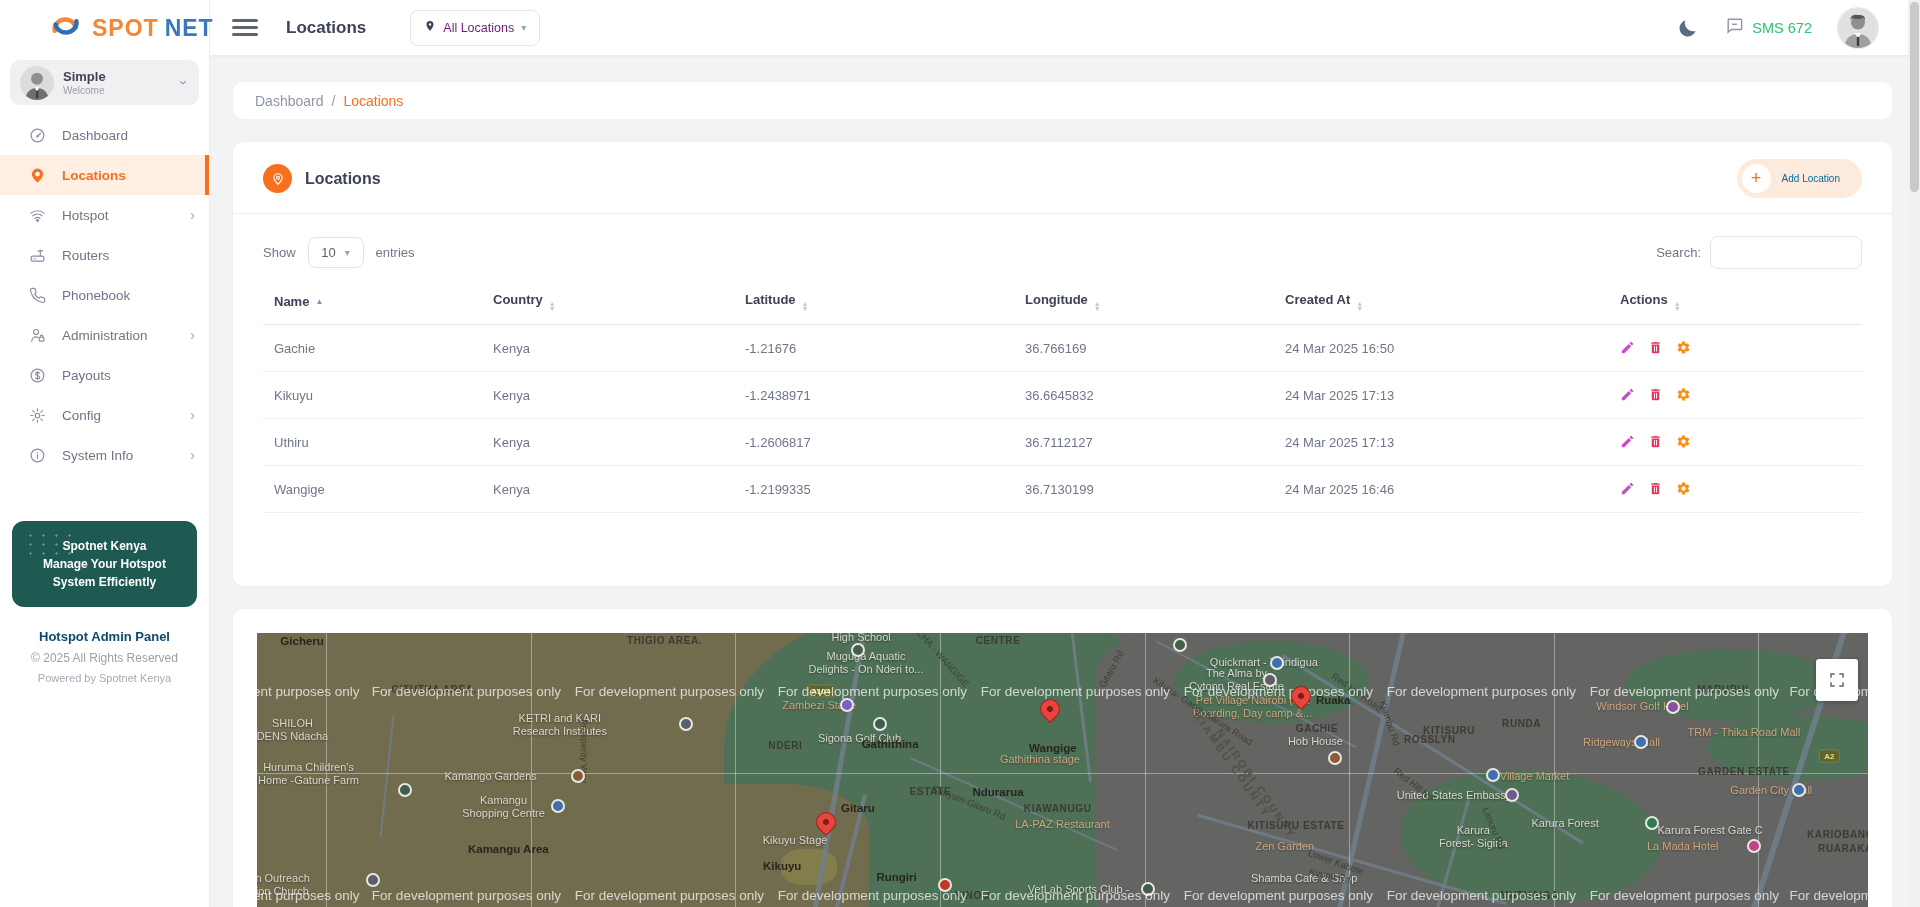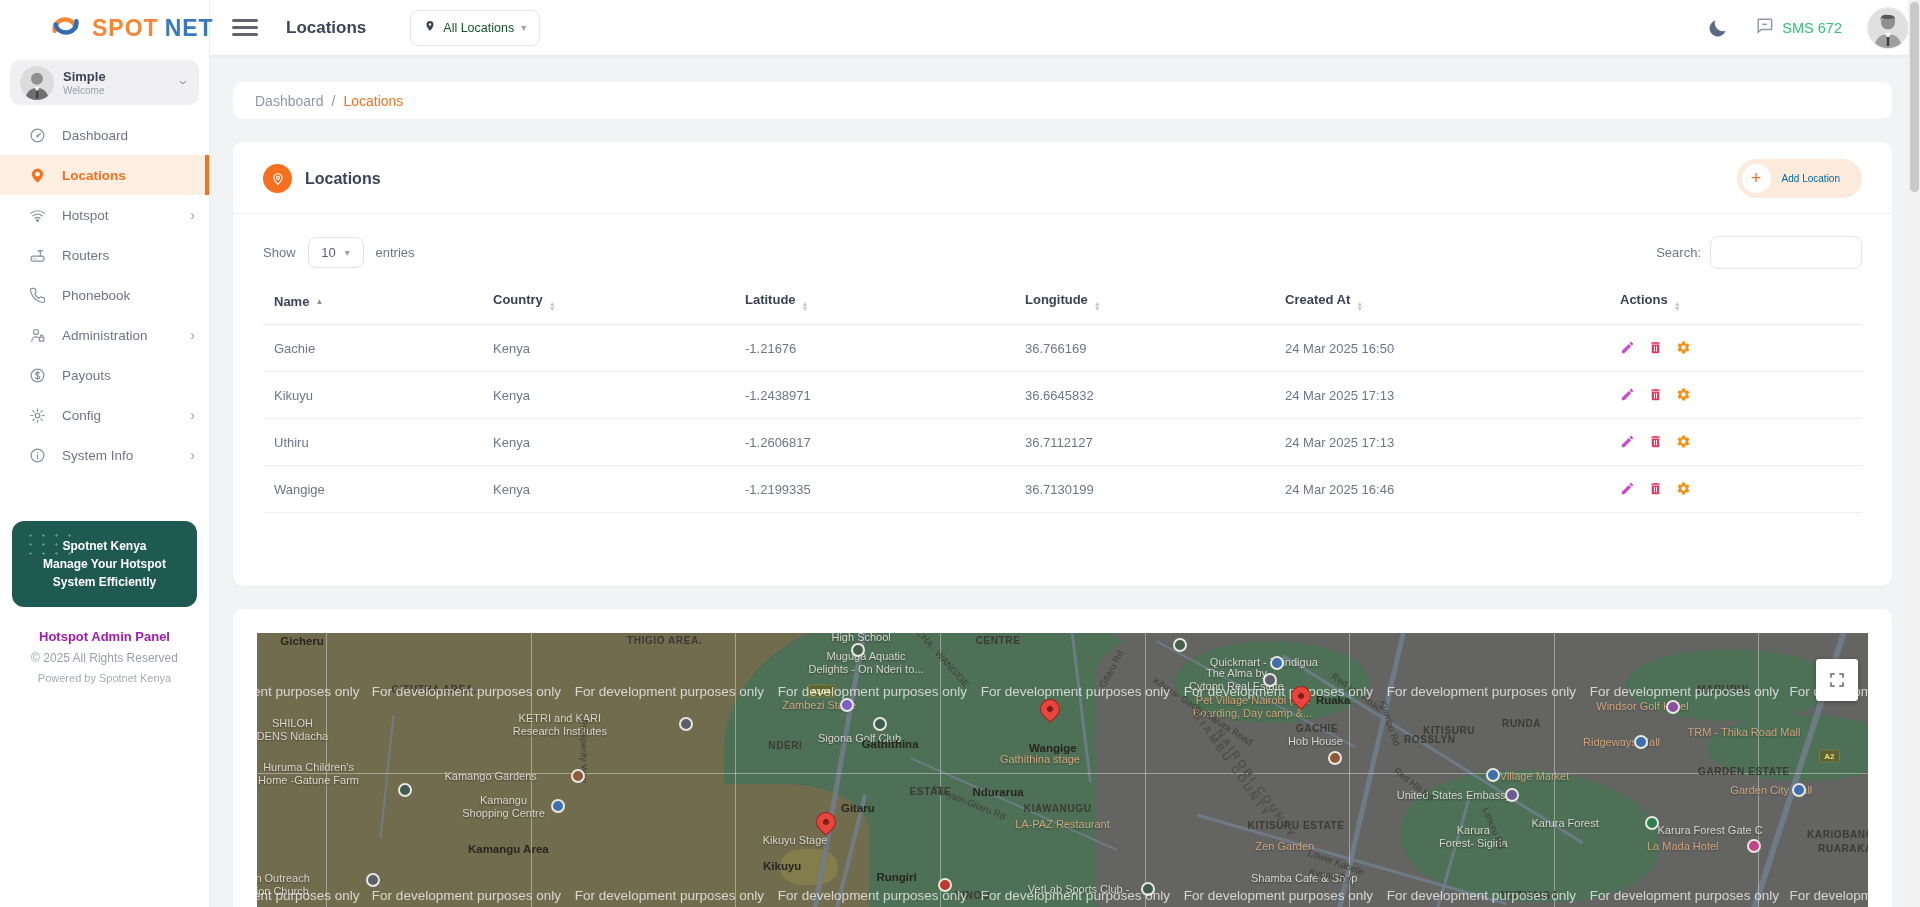--- a/index.html
+++ b/index.html
@@ -33,36 +33,36 @@
   .nav-item.active .nav-icon svg .pin-hole { fill:#ffffff; stroke:#ffffff; }
 
   .promo { margin:46px 12px 0 12px; background:#1e5a52; border-radius:12px; padding:16px 10px 16px 10px;
     position:relative; overflow:hidden; }
   .promo-dots { position:absolute; left:12px; top:10px; width:52px; height:26px;
     background-image:radial-gradient(rgba(255,255,255,.3) 1.5px, transparent 1.6px);
     background-size:13px 9px; }
   .promo-text { position:relative; color:#ffffff; font-size:12px; font-weight:bold; text-align:center; line-height:18px; }
 
   .side-footer { margin-top:22px; text-align:center; }
-  .sf-title { font-size:13px; font-weight:bold; color:#a21caf; }
+  .sf-title { font-size:13px; font-weight:bold; color:#0c4a6e; }
   .sf-copy  { font-size:12px; color:#9aa0ab; margin-top:7px; }
   .sf-powered { font-size:11px; color:#a5aab4; margin-top:7px; }
 
   
   .topbar { position:absolute; left:210px; top:0; width:1710px; height:55px; background:#ffffff;
     display:flex; align-items:center; box-shadow:0 1px 4px rgba(40,40,60,.06); z-index:4; }
   .hamburger { margin-left:22px; width:26px; cursor:pointer; }
   .hamburger div { height:2.5px; background:#5f6470; border-radius:2px; margin:4.5px 0; }
   .hamburger div:nth-child(3) { width:26px; }
   .page-title { margin-left:28px; font-size:17px; font-weight:bold; color:#3c4257; }
   .loc-filter { margin-left:44px; height:36px; border:1px solid #e4e4ea; border-radius:8px;
     display:flex; align-items:center; padding:0 13px; gap:7px; cursor:pointer; background:#fff; }
-  .loc-filter-text { font-size:12.5px; color:#14532d; }
+  .loc-filter-text { font-size:12.5px; color:#701a75; }
   .caret { color:#9aa0ac; font-size:10px; }
-  .topbar-right { margin-left:auto; display:flex; align-items:center; gap:26px; padding-right:12px; }
+  .topbar-right { margin-left:auto; display:flex; align-items:center; gap:26px; padding-right:42px; }
   .moon { width:22px; height:22px; cursor:pointer; }
   .sms-wrap { display:flex; align-items:center; gap:8px; cursor:pointer; }
   .sms-label { color:#2fc272; font-size:14.5px; }
   .top-avatar { width:40px; height:40px; border-radius:50%; overflow:hidden; cursor:pointer;
     box-shadow:0 0 0 1px #e8e8ec; }
 
   
   .content { position:absolute; left:233px; top:55px; width:1659px; }
   .bc-card { margin-top:27px; background:#ffffff; border-radius:10px; height:37px;
     display:flex; align-items:center; padding:0 22px; font-size:14px; }

